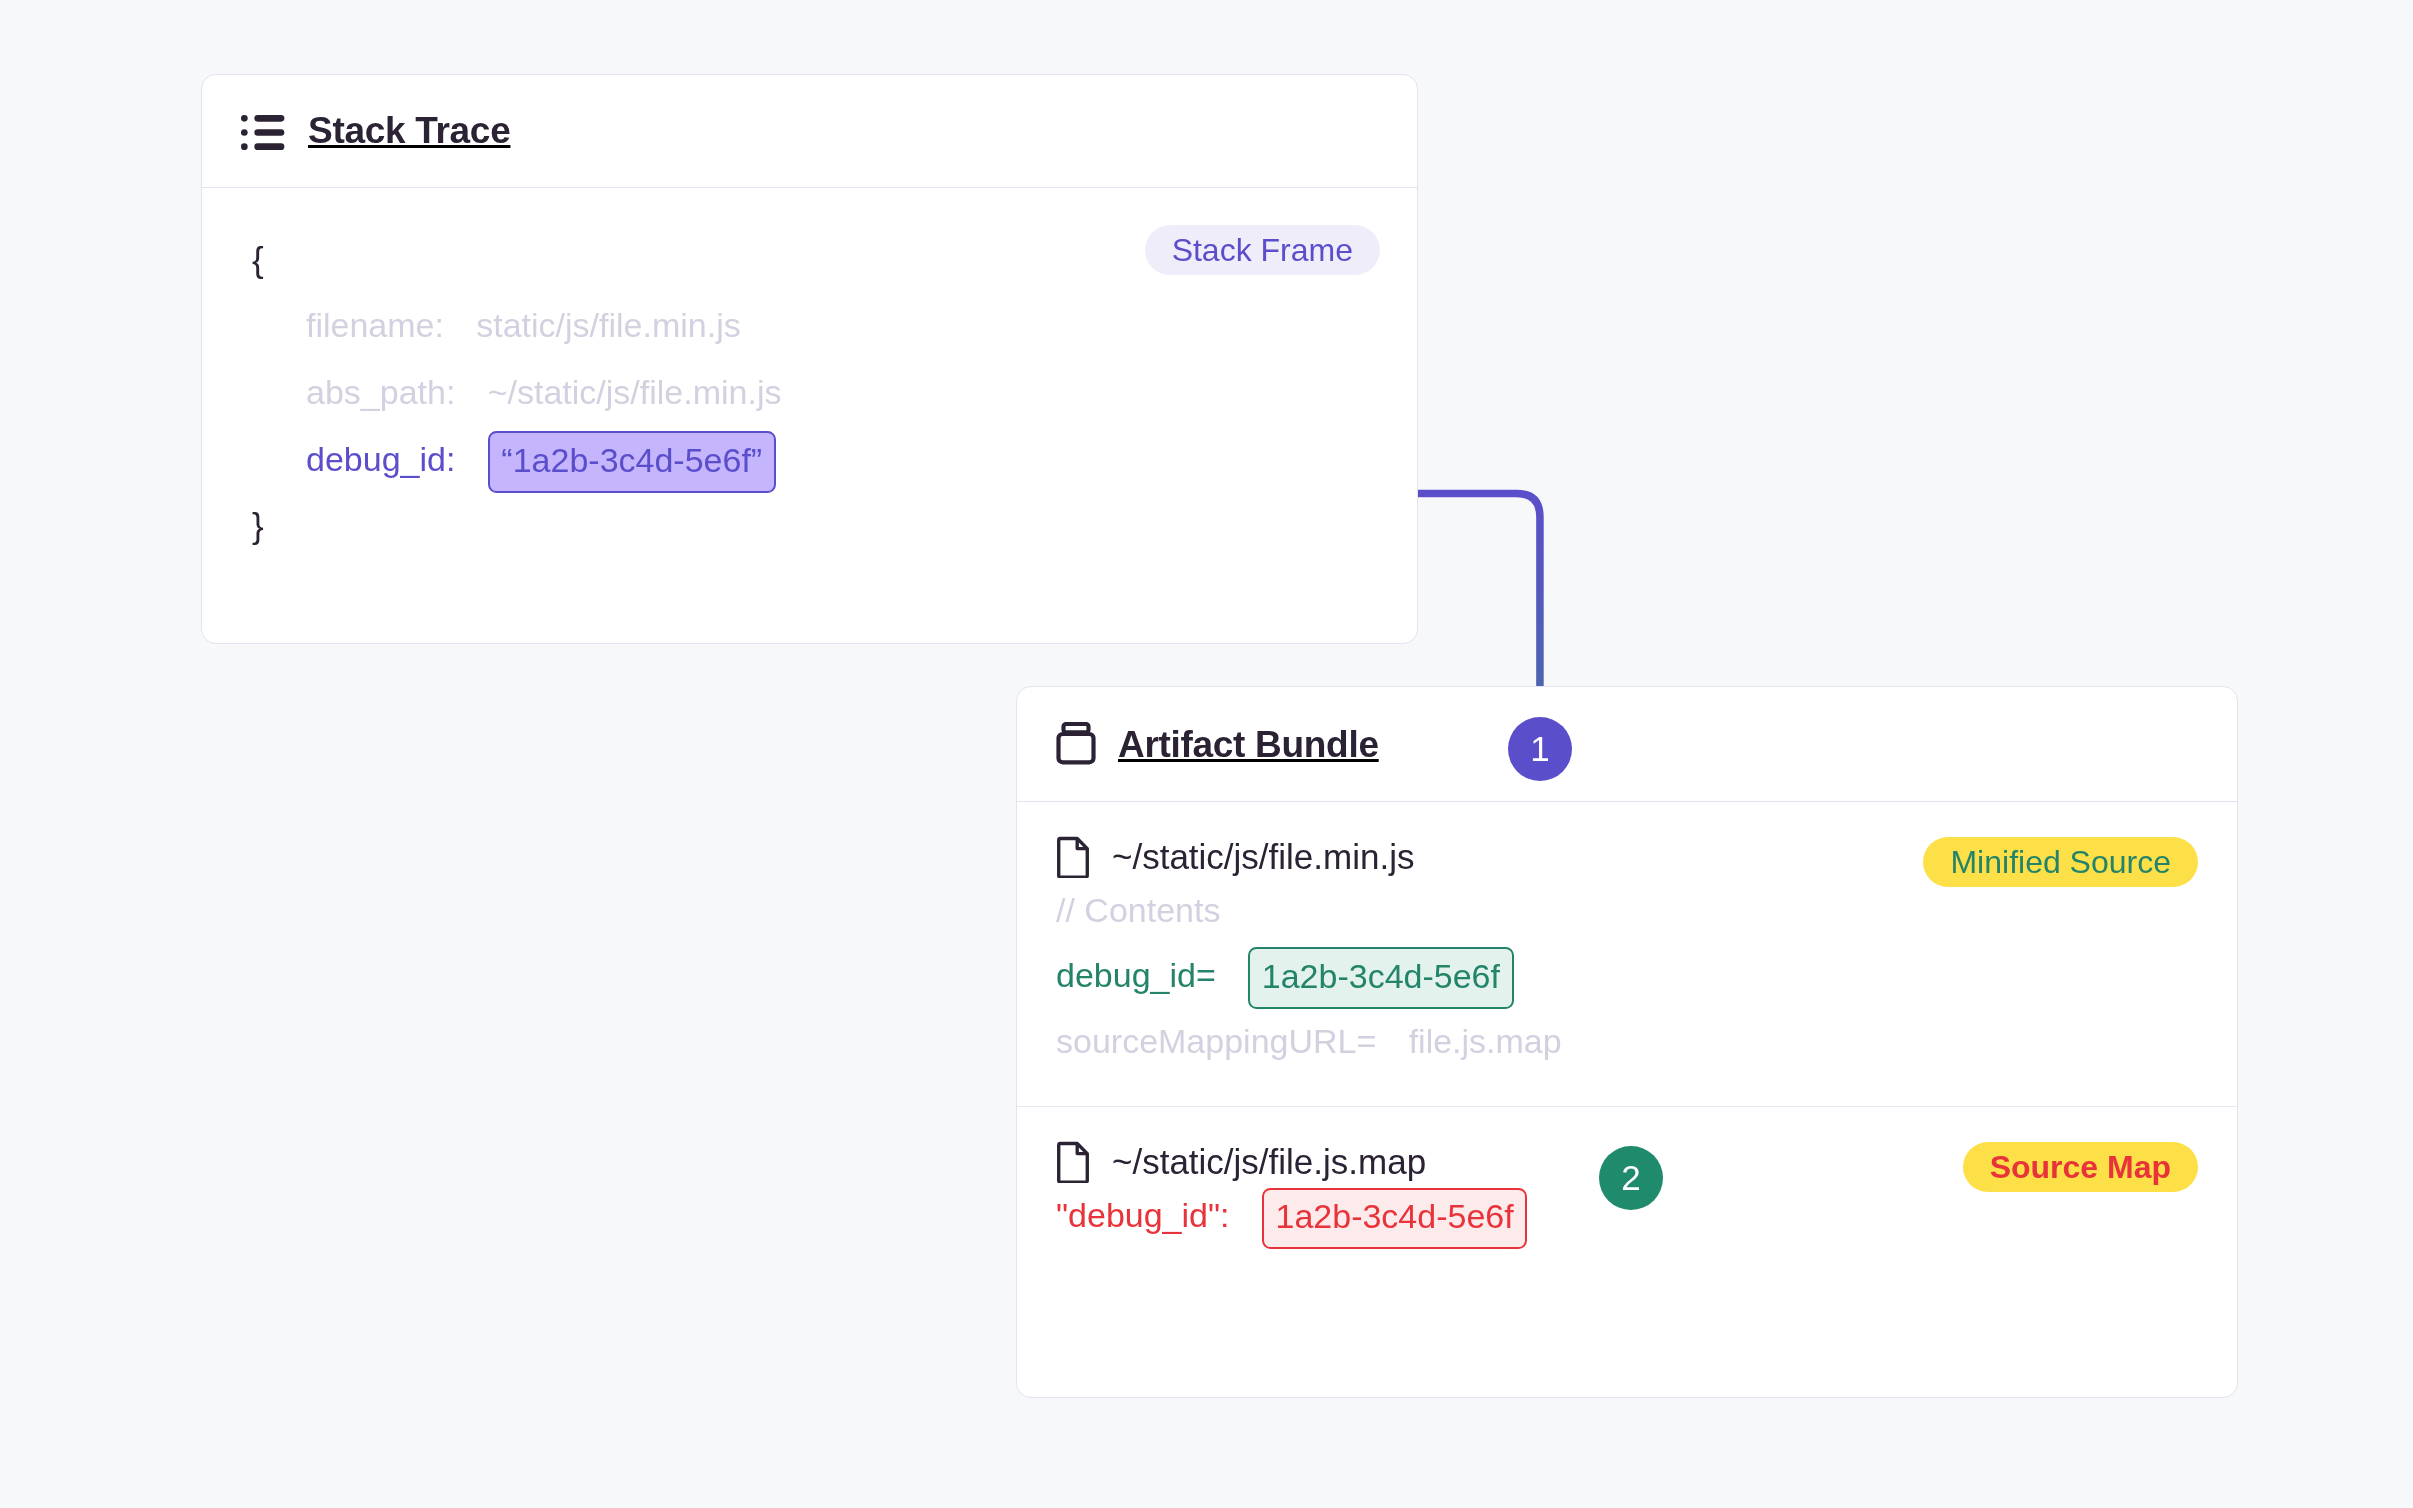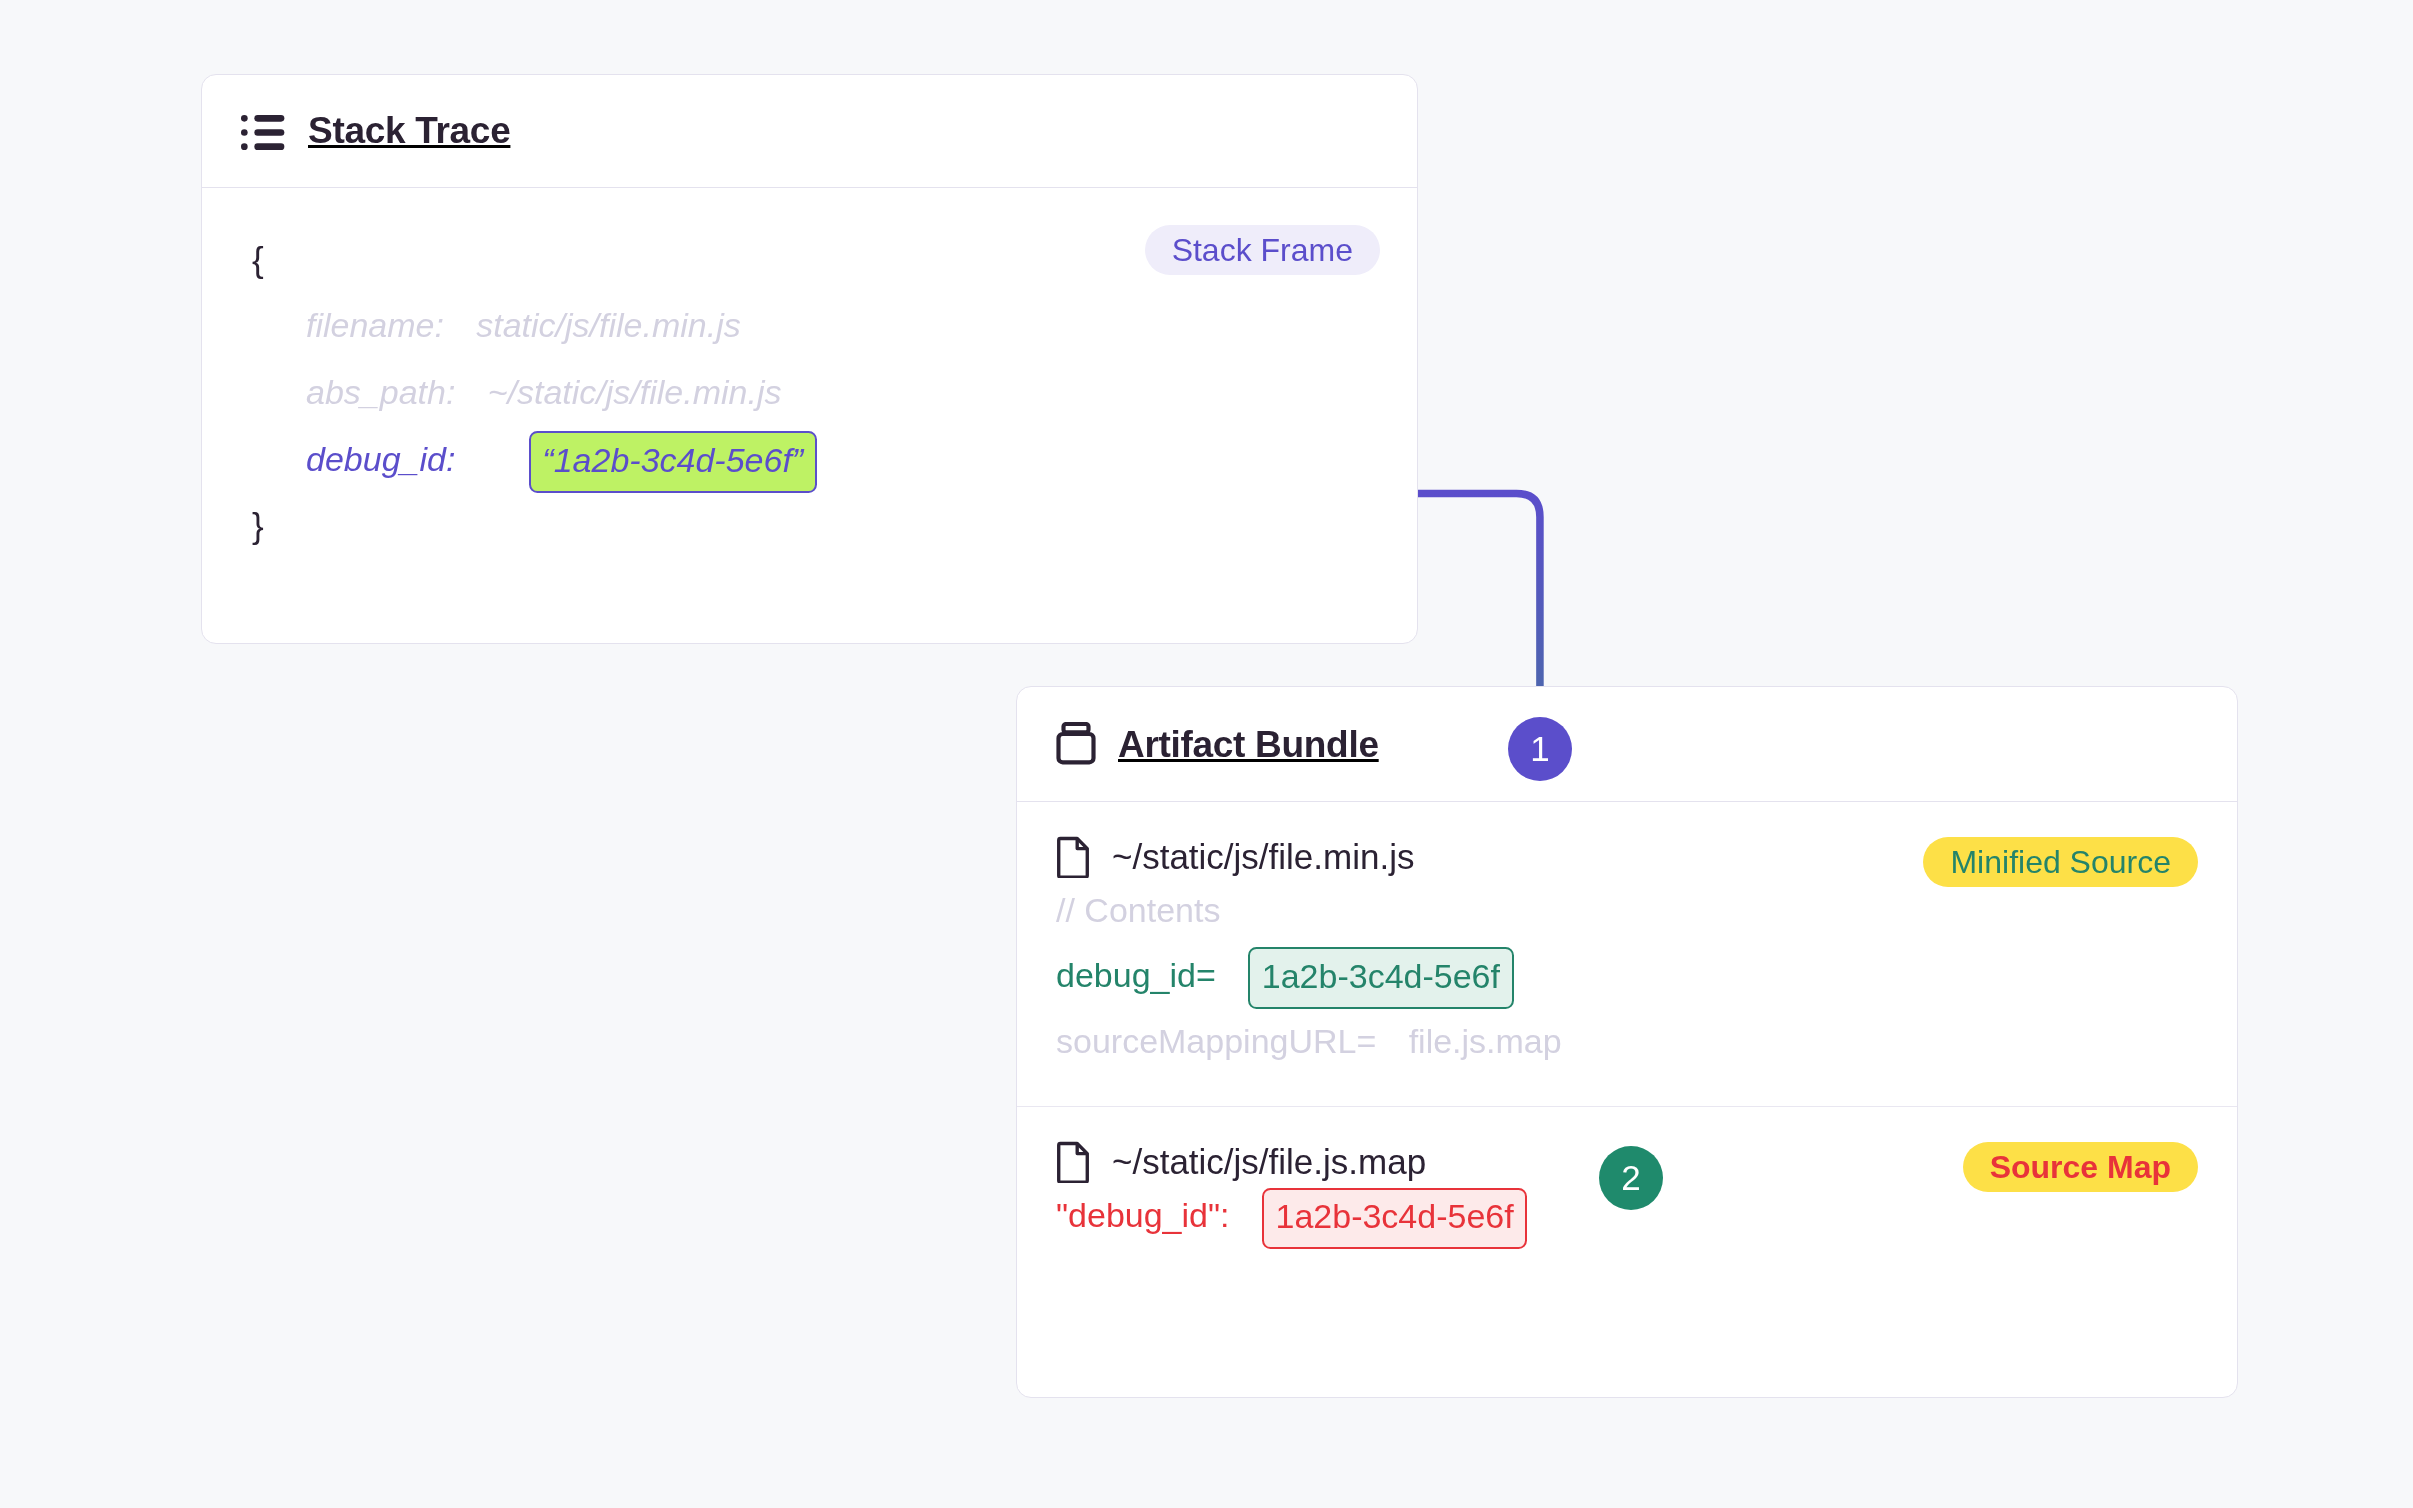--- a/index.html
+++ b/index.html
@@ -61,21 +61,20 @@
   .st-body {
     position: relative;
     padding: 39px 39px 39px 50px;
   }
   .code-line {
     font-size: 34px;
     line-height: 67px;
     white-space: nowrap;
     color: #5b4ecb;
     font-family: "Liberation Sans", sans-serif;
-    font-style: italic;
   }
   .brace {
     color: #2b2233;
     font-size: 35px;
     font-weight: 500;
     line-height: 65px;
   }
   .indent { padding-left: 54px; }
   .dim { color: #d3d1e0; }
   .key-purple { color: #5b4ecb; }
@@ -84,23 +83,22 @@
   .chip {
     display: inline-block;
     vertical-align: middle;
     border-radius: 8.4px;
     padding: 3.4px 11.7px 6.7px 11.7px;
     font-size: 34px;
     line-height: 47px;
   }
   .chip-purple {
     border: 2.5px solid #5b4ecb;
-    background: #bef264;
+    background: #c4b5fd;
     color: #5b4ecb;
-    margin-left: 41px;
   }
   .chip-green {
     border: 2.5px solid #24846a;
     background: #e3f2ec;
     color: #24846a;
   }
   .chip-red {
     border: 2.5px solid #e8333a;
     background: #fdeaea;
     color: #e8333a;

